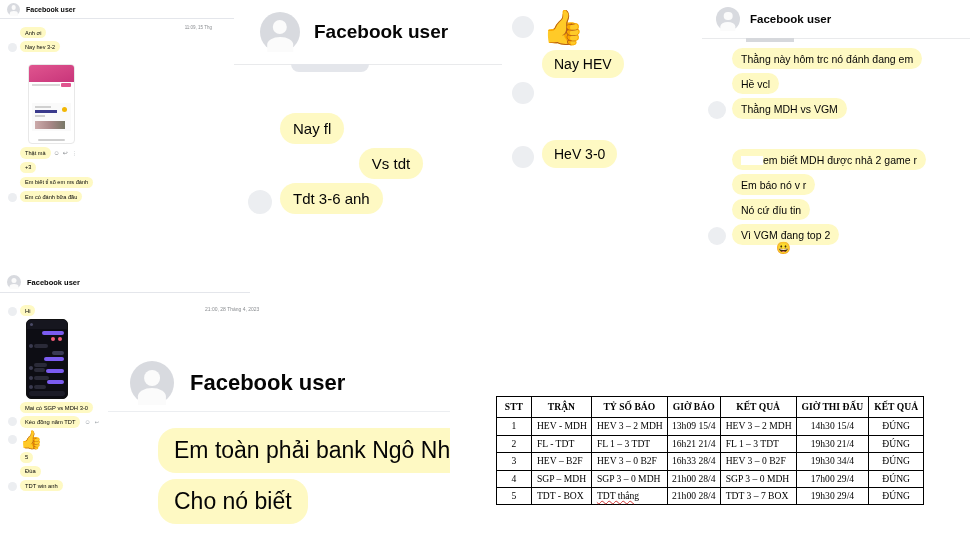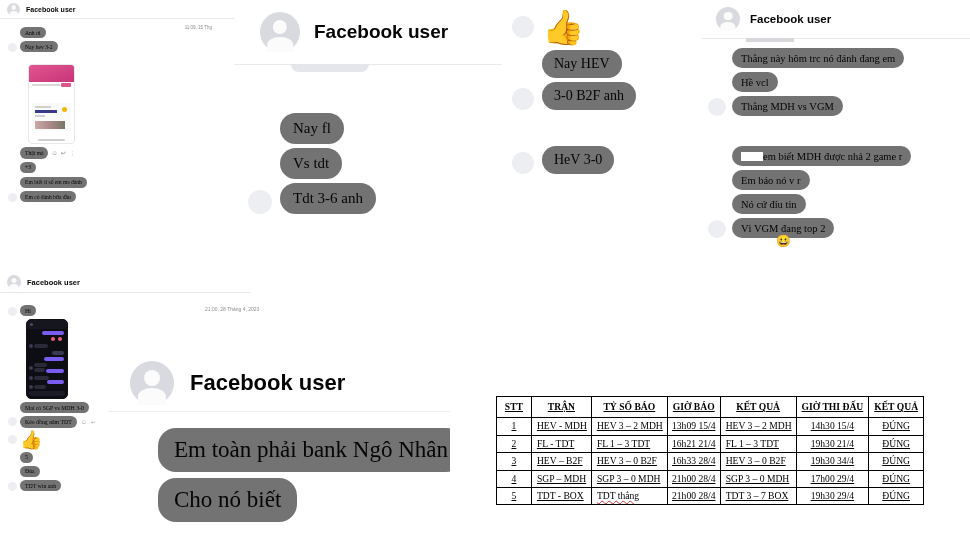--- a/index.html
+++ b/index.html
@@ -19,22 +19,22 @@
   .fb-avatar::before{ 
     content:"";position:absolute;left:50%;top:20%;
     width:36%;height:36%;border-radius:50%;background:#fbfbfb;transform:translateX(-50%);
   }
   .fb-avatar::after{ 
     content:"";position:absolute;left:50%;bottom:0;
     width:64%;height:38%;border-radius:50% 50% 0 0;background:#fbfbfb;transform:translateX(-50%);
   }
   .fb-name{color:#050505;font-weight:600;}
   .bubble{
-    background:#737373;color:#050505;border-radius:18px;
-    display:inline-block;white-space:nowrap;font-family:Liberation Serif, serif;
+    background:#fef9c3;color:#050505;border-radius:18px;
+    display:inline-block;white-space:nowrap;
   }
   .row{display:flex;align-items:flex-end;}
   .slot{flex:none;border-radius:50%;background:#eceef1;}
   .ts{color:#8a8d91;text-align:center;}
   .thumb{color:#1b86f5;display:inline-block;line-height:1;}
 
   
   #p1{left:0;top:0;width:234px;height:260px;}
   #p1 .fb-header{height:18px;padding-left:7px;gap:6px;}
   #p1 .fb-avatar{width:13px;height:13px;}
@@ -128,21 +128,21 @@
   #tbl{left:450px;top:358px;width:520px;height:188px;}
   #tbl .title{
     text-align:center;font-family:"Liberation Serif", serif;
     font-weight:bold;font-size:11.5px;letter-spacing:.2px;color:#000;
     margin:3px 0 0 0;
   }
   #tbl table{
     border-collapse:collapse;margin:38px auto 0 auto;
     font-family:"Liberation Serif", serif;font-size:9.6px;color:#000;
   }
-  #tbl th,#tbl td{border:1px solid #000;padding:1px 4px;text-align:center;white-space:nowrap;line-height:1.5;text-decoration:underline;}
+  #tbl th,#tbl td{border:1px solid #000;padding:1px 4px;text-align:center;white-space:nowrap;line-height:1.5;}
   #tbl th{font-weight:bold;font-size:9.6px;padding:3px 5px;}
   #tbl td.left{text-align:left;padding-left:5px;}
   #tbl td.idx{width:26px;}
   #tbl .sp{text-decoration:underline;text-decoration-color:#c33;text-decoration-style:wavy;}
 </style>
 </head>
 <body>
 
 <div class="panel" id="p1">
   <div class="fb-header">
@@ -196,42 +196,41 @@
 <div class="panel" id="p2">
   <div class="fb-header">
     <div class="fb-avatar"></div>
     <div class="fb-name">Facebook user</div>
   </div>
   <div class="stub"></div>
   <div class="body">
     <div class="row" style="margin-left:32px;">
       <span class="bubble">Nay fl</span>
     </div>
-    <div class="row" style="margin-left:32px;margin-top:4px;">
+    <div class="row" style="margin-left:32px;margin-top:4px;justify-content:center;">
       <span class="bubble">Vs tdt</span>
     </div>
     <div class="row" style="margin-top:4px;">
       <span class="slot"></span>
       <span class="bubble">Tdt 3-6 anh</span>
     </div>
   </div>
 </div>
 
 <div class="panel" id="p3">
   <div class="body">
     <div class="row" style="align-items:center;">
       <span class="slot"></span>
       <span class="thumb">👍</span>
     </div>
     <div class="row" style="margin-left:30px;margin-top:6px;">
       <span class="bubble">Nay HEV</span>
     </div>
     <div class="row" style="margin-top:4px;">
       <span class="slot"></span>
-      <span class="bubble">3-0 B2F anh</span>
     </div>
     <div class="row" style="margin-top:36px;">
       <span class="slot"></span>
       <span class="bubble">HeV 3-0</span>
     </div>
   </div>
 </div>
 
 <div class="panel" id="p4">
   <div class="fb-header">

